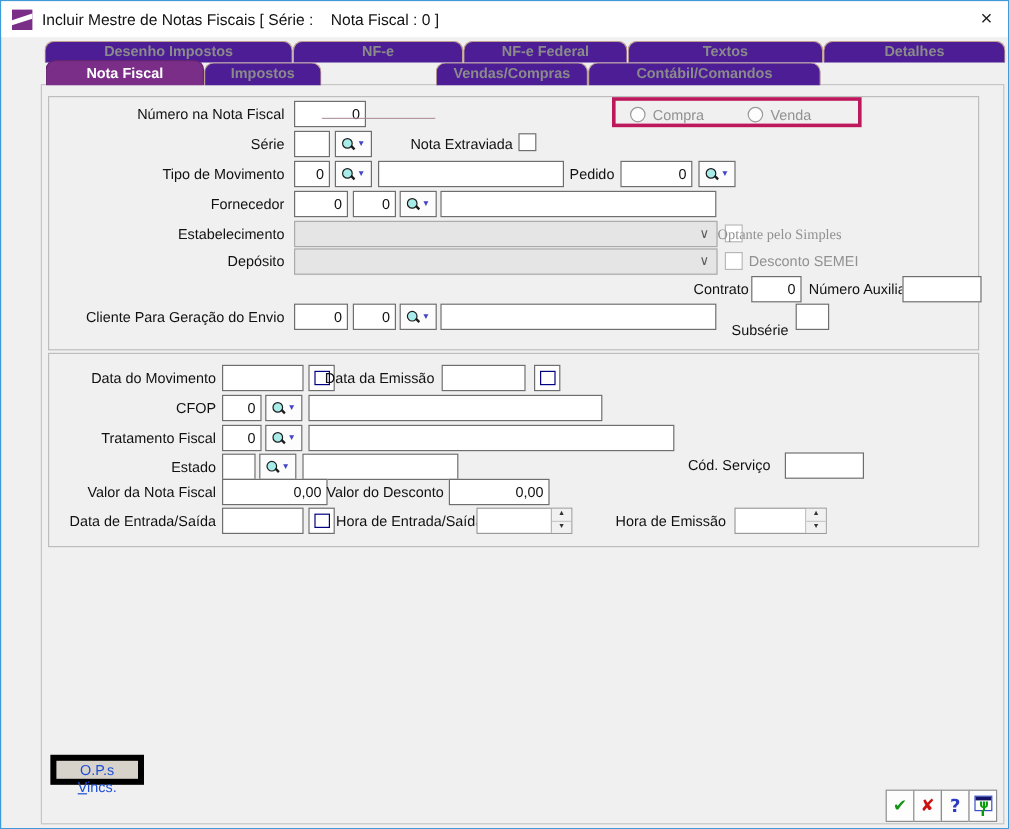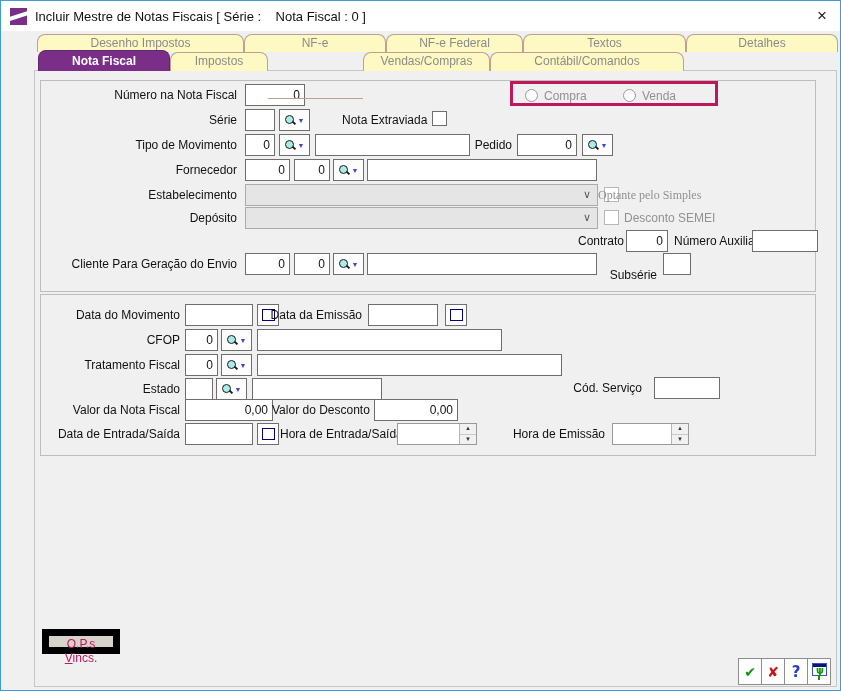--- a/index.html
+++ b/index.html
@@ -4,21 +4,21 @@
 <style>
   html,body{margin:0;padding:0;background:#d8d8d8;font-family:"Liberation Sans",sans-serif;}
   .window{position:relative;width:841px;height:691px;background:#f0f0f0;border:1px solid #3f9bd8;box-sizing:border-box;overflow:hidden;padding-left:40px;}
   .titlebar{position:absolute;left:0;top:0;right:0;height:30px;background:#ffffff;display:flex;align-items:center;padding-left:9px;box-sizing:border-box;}
   .title-icon{width:17px;height:17px;background:#7b2e87;position:relative;overflow:hidden;flex:0 0 auto;}
   .title-icon .stripe{position:absolute;left:-3px;top:6px;width:24px;height:4px;background:#ffffff;transform:rotate(-18deg);}
   .title-text{margin-left:8px;font-size:13px;color:#111;white-space:pre;}
   .close-btn{margin-left:auto;width:36px;height:30px;border:none;background:transparent;font-size:17px;color:#222;line-height:30px;text-align:center;padding:0;cursor:pointer;font-family:"Liberation Sans",sans-serif;}
   .tabs-back{position:absolute;left:36px;top:33px;width:801px;height:18px;display:flex;}
   .tabs-front{position:absolute;left:37px;top:51px;width:801px;height:19px;display:flex;z-index:2;}
-  .tab{box-sizing:border-box;border:1px solid #bfa193;border-bottom:none;border-radius:8px 8px 0 0;background:#fef9c3;color:#8b8b8b;font-size:12px;text-align:center;line-height:17px;overflow:hidden;white-space:nowrap;}
+  .tab{box-sizing:border-box;border:1px solid #bfa193;border-bottom:none;border-radius:8px 8px 0 0;background:#4c1d95;color:#8b8b8b;font-size:12px;text-align:center;line-height:17px;overflow:hidden;white-space:nowrap;font-weight:bold;}
   .tab.active{background:#7b2e87;color:#ffffff;font-weight:bold;border-color:#642470;margin-top:-2px;height:21px;line-height:20px;z-index:3;}
   .pane{position:absolute;left:33px;top:69px;width:803px;height:617px;background:#f0f0f0;border:1px solid #c6c6c6;box-sizing:border-box;}
   .groupbox{position:absolute;border:1px solid #bdbdbd;}
   .lbl{position:absolute;font-size:12px;color:#111;height:16px;line-height:16px;text-align:right;white-space:nowrap;}
   .lbl-left{position:absolute;font-size:12px;color:#111;height:16px;line-height:16px;white-space:nowrap;}
   .gray{color:#919191;}
   .inp{position:absolute;height:22px;border:1px solid #6e6e6e;background:#fff;font:12px "Liberation Sans",sans-serif;padding:0 4px;box-sizing:border-box;color:#111;}
   .inp.num{text-align:right;}
   .lookup-btn{position:absolute;width:31px;height:22px;border:1px solid #6e6e6e;background:#fcfcfc;box-sizing:border-box;display:flex;align-items:center;justify-content:center;gap:2px;padding:0;cursor:pointer;}
   .mag{position:relative;width:11px;height:11px;display:inline-block;}
@@ -32,21 +32,21 @@
   .combo{position:absolute;height:22px;background:#e5e5e5;border:1px solid #ababab;box-sizing:border-box;}
   .combo-chevron{position:absolute;right:6px;top:3px;color:#5a5a5a;font-size:11px;}
   .checkbox{position:absolute;width:15px;height:15px;background:#fff;border:1px solid #6e6e6e;box-sizing:border-box;cursor:pointer;}
   .checkbox.dis{border-color:#b7b7b7;}
   .radiobox{position:absolute;border:3px solid #be185d;box-sizing:border-box;}
   .radio{position:absolute;width:13px;height:13px;border:1px solid #9a9a9a;border-radius:50%;background:#fdfdfd;box-sizing:border-box;cursor:pointer;}
   .spin{position:absolute;height:22px;border:1px solid #9a9a9a;background:#fff;box-sizing:border-box;}
   .spin-btns{position:absolute;right:0;top:0;bottom:0;width:16px;border-left:1px solid #b5b5b5;display:flex;flex-direction:column;}
   .spin-up,.spin-down{flex:1;background:#f1f1f1;border:none;font-size:6px;line-height:9px;color:#333;padding:0;cursor:pointer;}
   .spin-up{border-bottom:1px solid #c9c9c9;}
-  .ops-btn{position:absolute;background:#d7d3cb;border:7px solid #000000;color:#be185d;font-size:12px;box-sizing:border-box;cursor:default;}
+  .ops-btn{position:absolute;background:#d7d3cb;border:5px solid #000000;color:#1d4ed8;font-size:12px;box-sizing:border-box;cursor:default;}
   .ops-btn .key{text-decoration:underline;}
   .btnbar{position:absolute;display:flex;}
   .act-btn{width:24px;height:27px;border:1px solid #8e8e8e;background:#fdfdfd;box-sizing:border-box;margin-left:-1px;display:flex;align-items:center;justify-content:center;font-size:14px;font-weight:bold;padding:0;cursor:pointer;font-family:"DejaVu Sans",sans-serif;}
   .glyph-ok{color:#149414;}
   .glyph-cancel{color:#cc1111;}
   .glyph-help{color:#2a3cc4;font-size:15px;}
   .winplug{position:relative;width:15px;height:17px;}
   .wp-box{position:absolute;left:0;top:0;width:15px;height:13px;border:1px solid #3a50c8;background:#fff;box-sizing:border-box;}
   .wp-bar{position:absolute;left:0;top:0;right:0;height:3px;background:#131368;}
   .wp-psi{position:absolute;left:2px;top:1px;width:11px;text-align:center;color:#089c08;font-size:10px;line-height:12px;font-weight:bold;}

